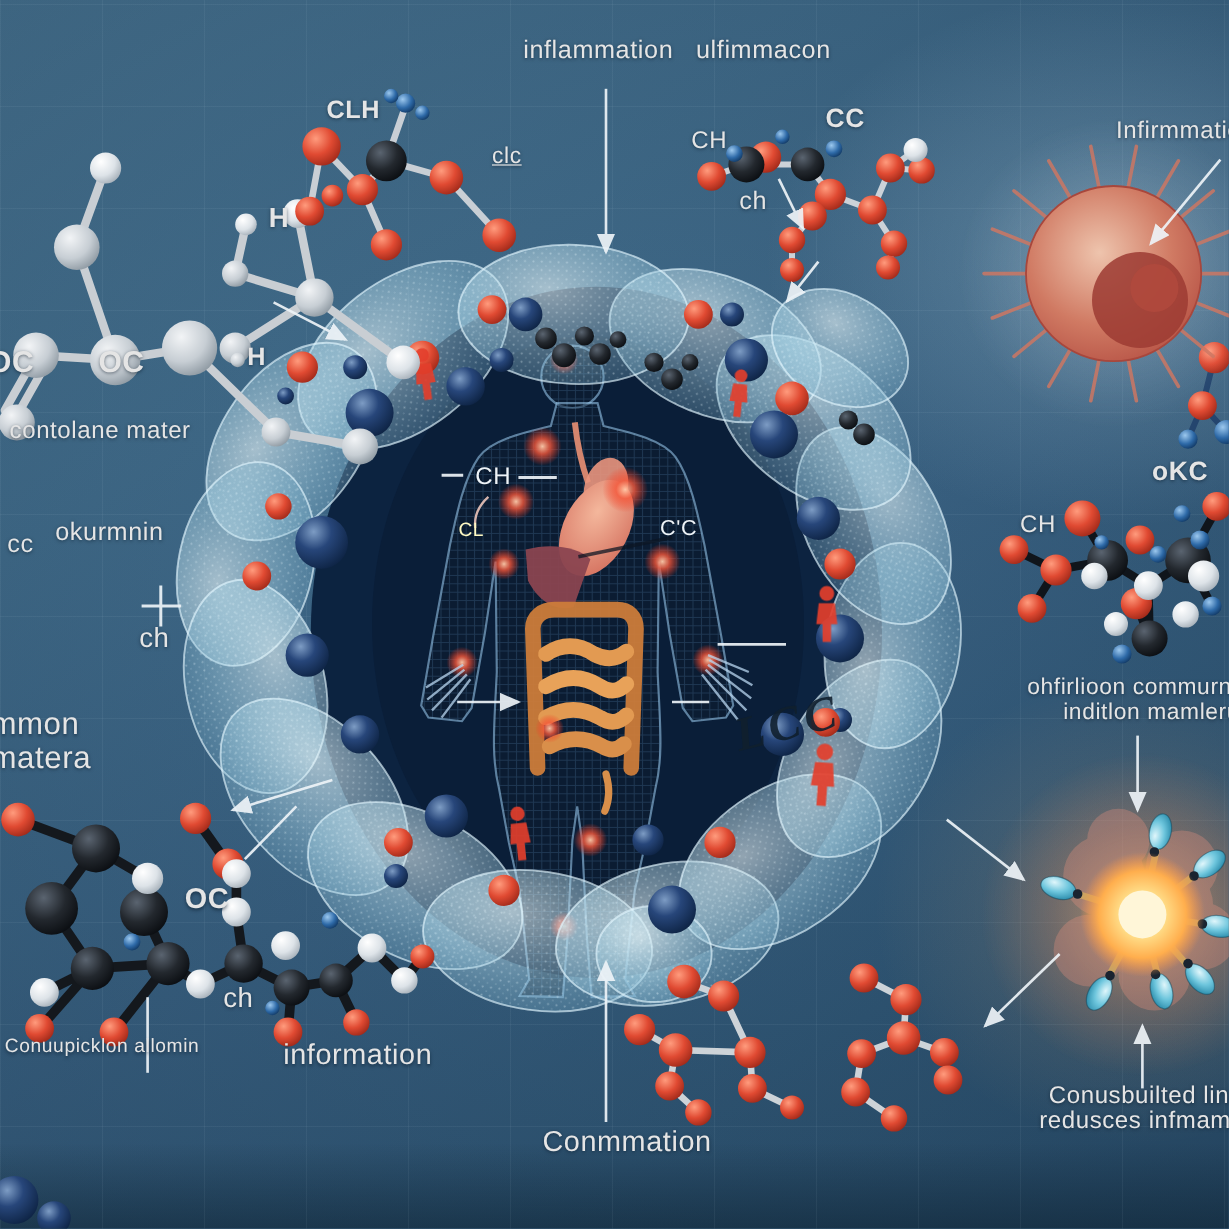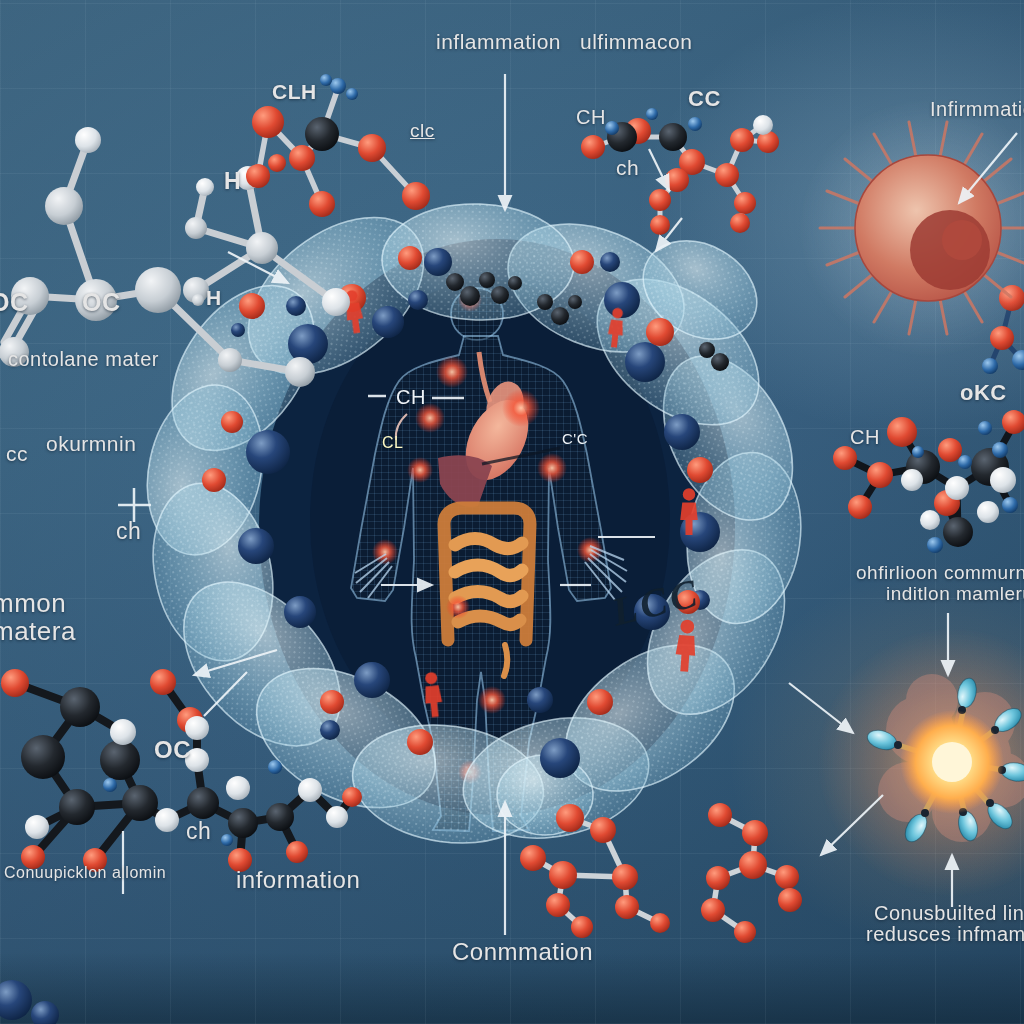--- a/index.html
+++ b/index.html
@@ -513,20 +513,20 @@
   <div class="lbl" style="left:116px;top:518px;font-size:23px;">ch</div>
   <div class="lbl" style="left:-8px;top:588px;font-size:26px;">mmon</div>
   <div class="lbl" style="left:-8px;top:616px;font-size:26px;">matera</div>
   <div class="lbl b" style="left:154px;top:736px;font-size:24px;">OC</div>
   <div class="lbl" style="left:186px;top:818px;font-size:23px;">ch</div>
   <div class="lbl" style="left:4px;top:864px;font-size:16px;">Conuupicklon allomin</div>
   <div class="lbl" style="left:236px;top:866px;font-size:24px;">information</div>
   <div class="lbl" style="left:452px;top:938px;font-size:24px;">Conmmation</div>
   <div class="lbl" style="left:396px;top:386px;font-size:20px;color:#eef3f7;">CH</div>
   <div class="lbl" style="left:382px;top:434px;font-size:16px;color:#fef9c3;">CL</div>
-  <div class="lbl" style="left:562px;top:430px;font-size:15px;color:#eef3f7;">C'C</div>
+  <div class="lbl" style="left:550px;top:430px;font-size:18px;color:#eef3f7;">C'C</div>
   <div class="lbl sb" style="left:960px;top:380px;font-size:22px;">oKC</div>
   <div class="lbl" style="left:850px;top:426px;font-size:20px;">CH</div>
   <div class="lbl" style="left:856px;top:562px;font-size:19px;">ohfirlioon commurno</div>
   <div class="lbl" style="left:886px;top:583px;font-size:19px;">inditlon mamleru</div>
   <div class="lbl" style="left:874px;top:902px;font-size:20px;">Conusbuilted linin</div>
   <div class="lbl" style="left:866px;top:923px;font-size:20px;">redusces infmama</div>
 </div>
 
 </body></html>

